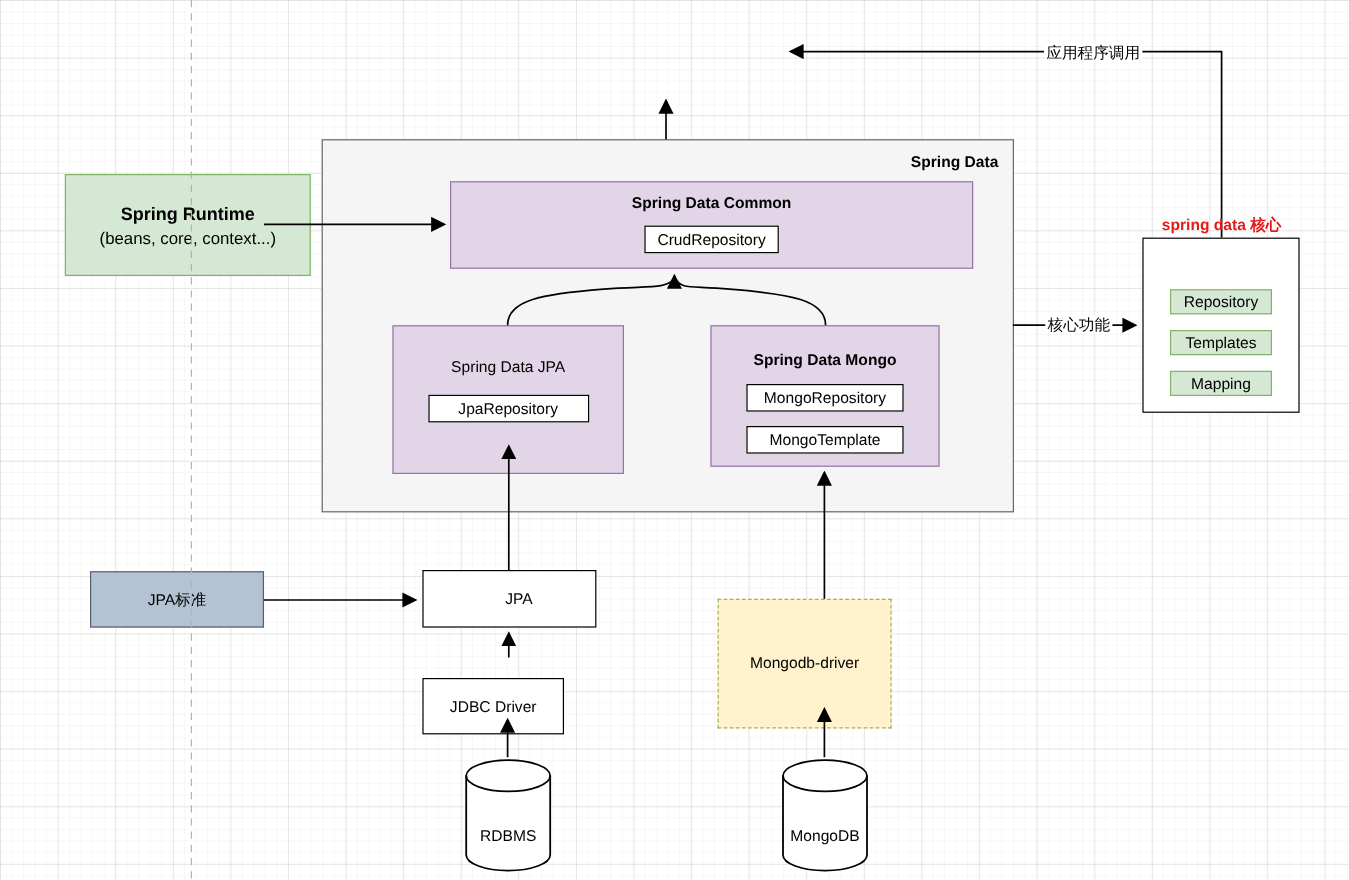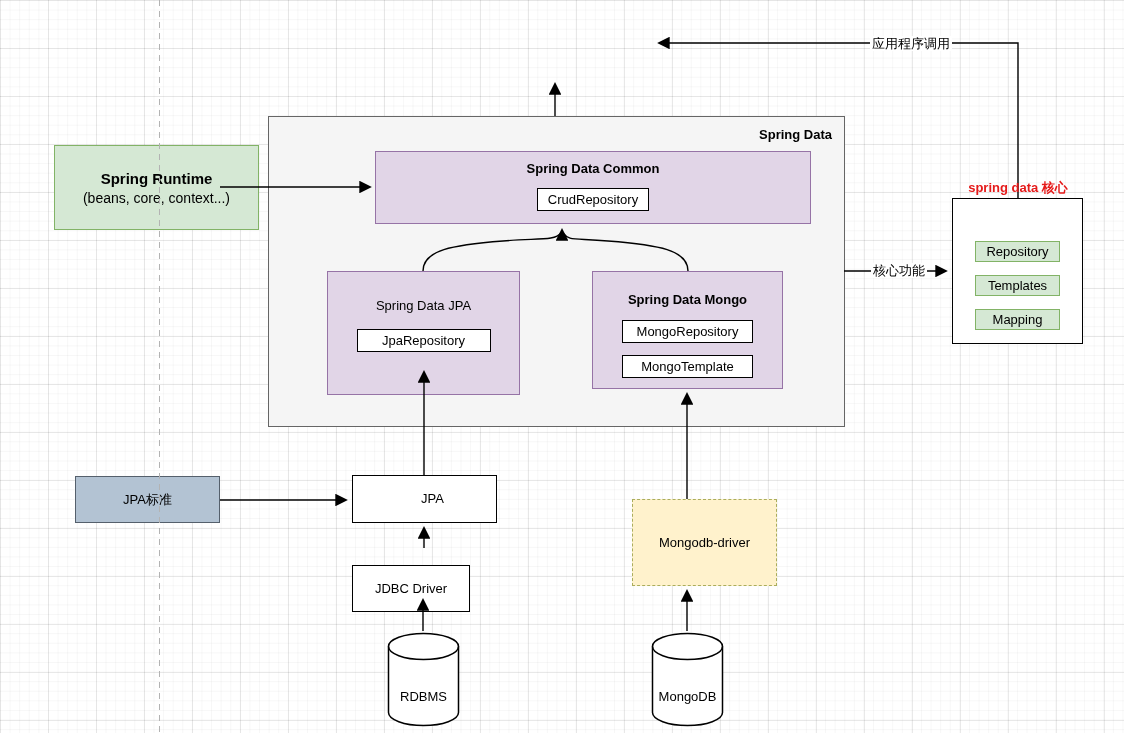--- a/index.html
+++ b/index.html
@@ -52,21 +52,21 @@
   .core-chip{background:#d5e8d4; border:1px solid #82b366; width:85px; height:23px;
     box-sizing:border-box; display:flex; align-items:center; justify-content:center;
     font-size:13px; margin-bottom:13px;}
   .core-heading{left:950px; top:180px; width:136px; height:16px;
     color:#e51a1a; font-weight:bold; font-size:13px; z-index:6; background:transparent;}
   .jpa-standard{left:75px; top:476px; width:145px; height:47px;
     background:#b3c3d3; border:1px solid #55606c;}
   .plain-box{background:#ffffff; border:1px solid #000000;}
   .jpa-box{left:352px; top:475px; width:145px; height:48px;padding-left:16px;}
   .jdbc-box{left:352px; top:548px; width:118px; height:47px;margin-top:17px;}
-  .mongo-driver{left:632px; top:499px; width:145px; height:87px;
+  .mongo-driver{left:598px; top:499px; width:145px; height:108px;
     background:#fff2cc; border:1px dashed #aaad5c;align-items:center;}
   .cylinder{position:absolute; width:73px; height:95px;}
   .cylinder .cyl-label{position:absolute; left:0; right:0; top:57px;
     text-align:center; font-size:13px;}
   .rdbms{left:387px; top:632px;}
   .mongodb{left:651px; top:632px;}
   
   .overlay{position:absolute; left:0; top:0; z-index:5; pointer-events:none;}
   .edge-label{position:absolute; z-index:6; background:#ffffff;
     font-size:13px; line-height:15px; padding:0 2px; white-space:nowrap;

